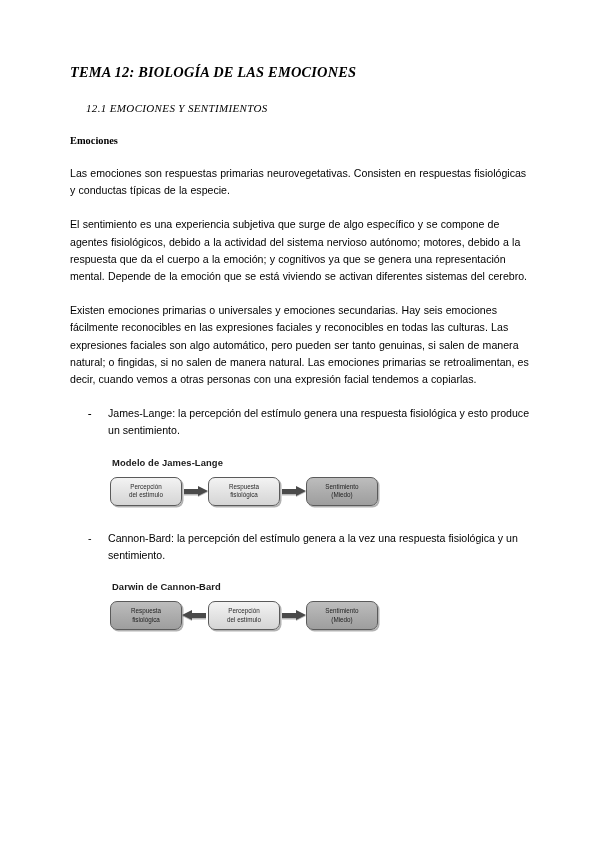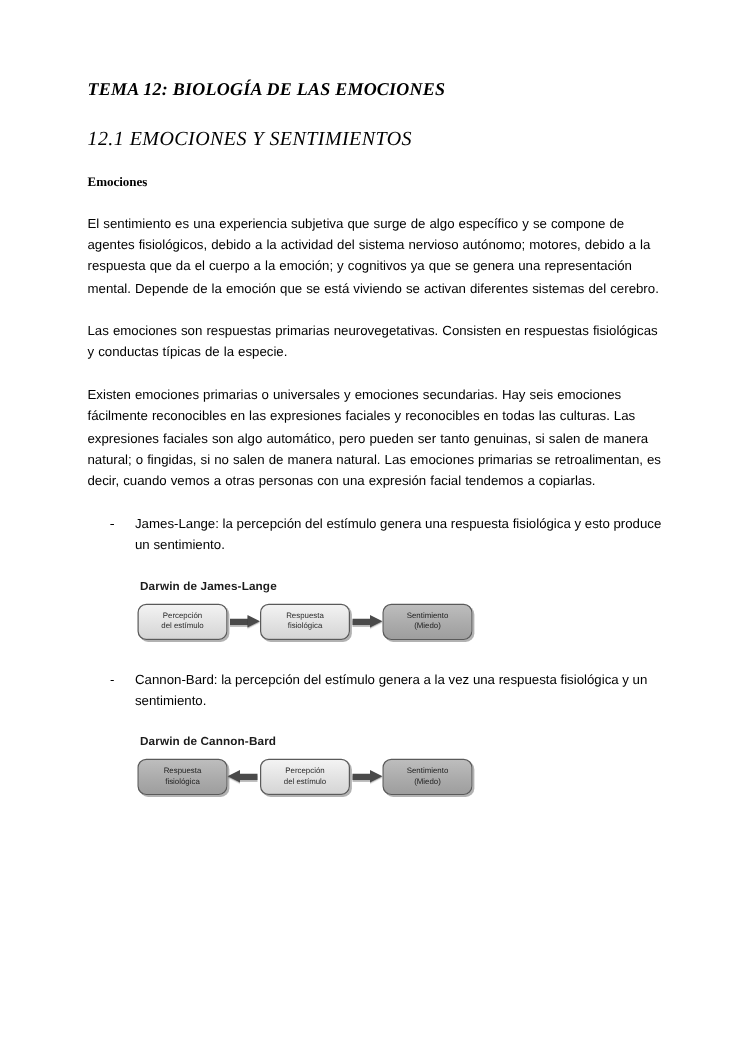--- a/index.html
+++ b/index.html
@@ -37,23 +37,23 @@
     font-style: italic;
     font-size: 14.4px;
     letter-spacing: 0.2px;
     margin: 0 0 21px 0;
     line-height: 1.2;
   }
   .section-title {
     font-family: "Liberation Serif", serif;
     font-weight: normal;
     font-style: italic;
-    font-size: 16px;
+    font-size: 11px;
     letter-spacing: 0.35px;
-    margin: 0 0 20px 0;
+    margin: 0 0 20px 16px;
     line-height: 1.2;
   }
   .sub-head {
     font-family: "Liberation Serif", serif;
     font-size: 10.4px;
     margin: 0 0 17px 0;
     line-height: 1.2;
   }
   .sub-head.underlined {
     text-decoration: underline;
@@ -177,40 +177,40 @@
 
 <div class="page">
   <div class="content">
 
     <h1 class="doc-title">TEMA 12: BIOLOGÍA DE LAS EMOCIONES</h1>
 
     <h2 class="section-title">12.1 EMOCIONES Y SENTIMIENTOS</h2>
 
     <h3 class="sub-head">Emociones</h3>
 
+    <p class="body">Las emociones son respuestas primarias neurovegetativas. Consisten en respuestas fisiológicas y conductas típicas de la especie.</p>
+
     <p class="body">El sentimiento es una experiencia subjetiva que surge de algo específico y se compone de agentes fisiológicos, debido a la actividad del sistema nervioso autónomo; motores, debido a la respuesta que da el cuerpo a la emoción; y cognitivos ya que se genera una representación mental. Depende de la emoción que se está viviendo se activan diferentes sistemas del cerebro.</p>
-
-    <p class="body">Las emociones son respuestas primarias neurovegetativas. Consisten en respuestas fisiológicas y conductas típicas de la especie.</p>
 
 
     <p class="body">Existen emociones primarias o universales y emociones secundarias. Hay seis emociones fácilmente reconocibles en las expresiones faciales y reconocibles en todas las culturas. Las expresiones faciales son algo automático, pero pueden ser tanto genuinas, si salen de manera natural; o fingidas, si no salen de manera natural. Las emociones primarias se retroalimentan, es decir, cuando vemos a otras personas con una expresión facial tendemos a copiarlas.</p>
 
 
     <ul class="dash-list">
       <li>
         <span class="dash">-</span>
       </li>
       <li>
         <span class="dash">-</span>
         <span>James-Lange: la percepción del estímulo genera una respuesta fisiológica y esto produce un sentimiento.</span>
       </li>
     </ul>
 
     <div class="diagram-block">
-      <div class="diagram-caption">Darwin de James-Lange</div>
+      <div class="diagram-caption">Modelo de James-Lange</div>
       <div class="flow">
         <div class="node light">
           <span class="line">Percepción</span>
           <span class="line">del estímulo</span>
         </div>
         <div class="arrow right">
           <div class="shaft"></div>
             <div class="head"></div>
         </div>
         <div class="node light">

